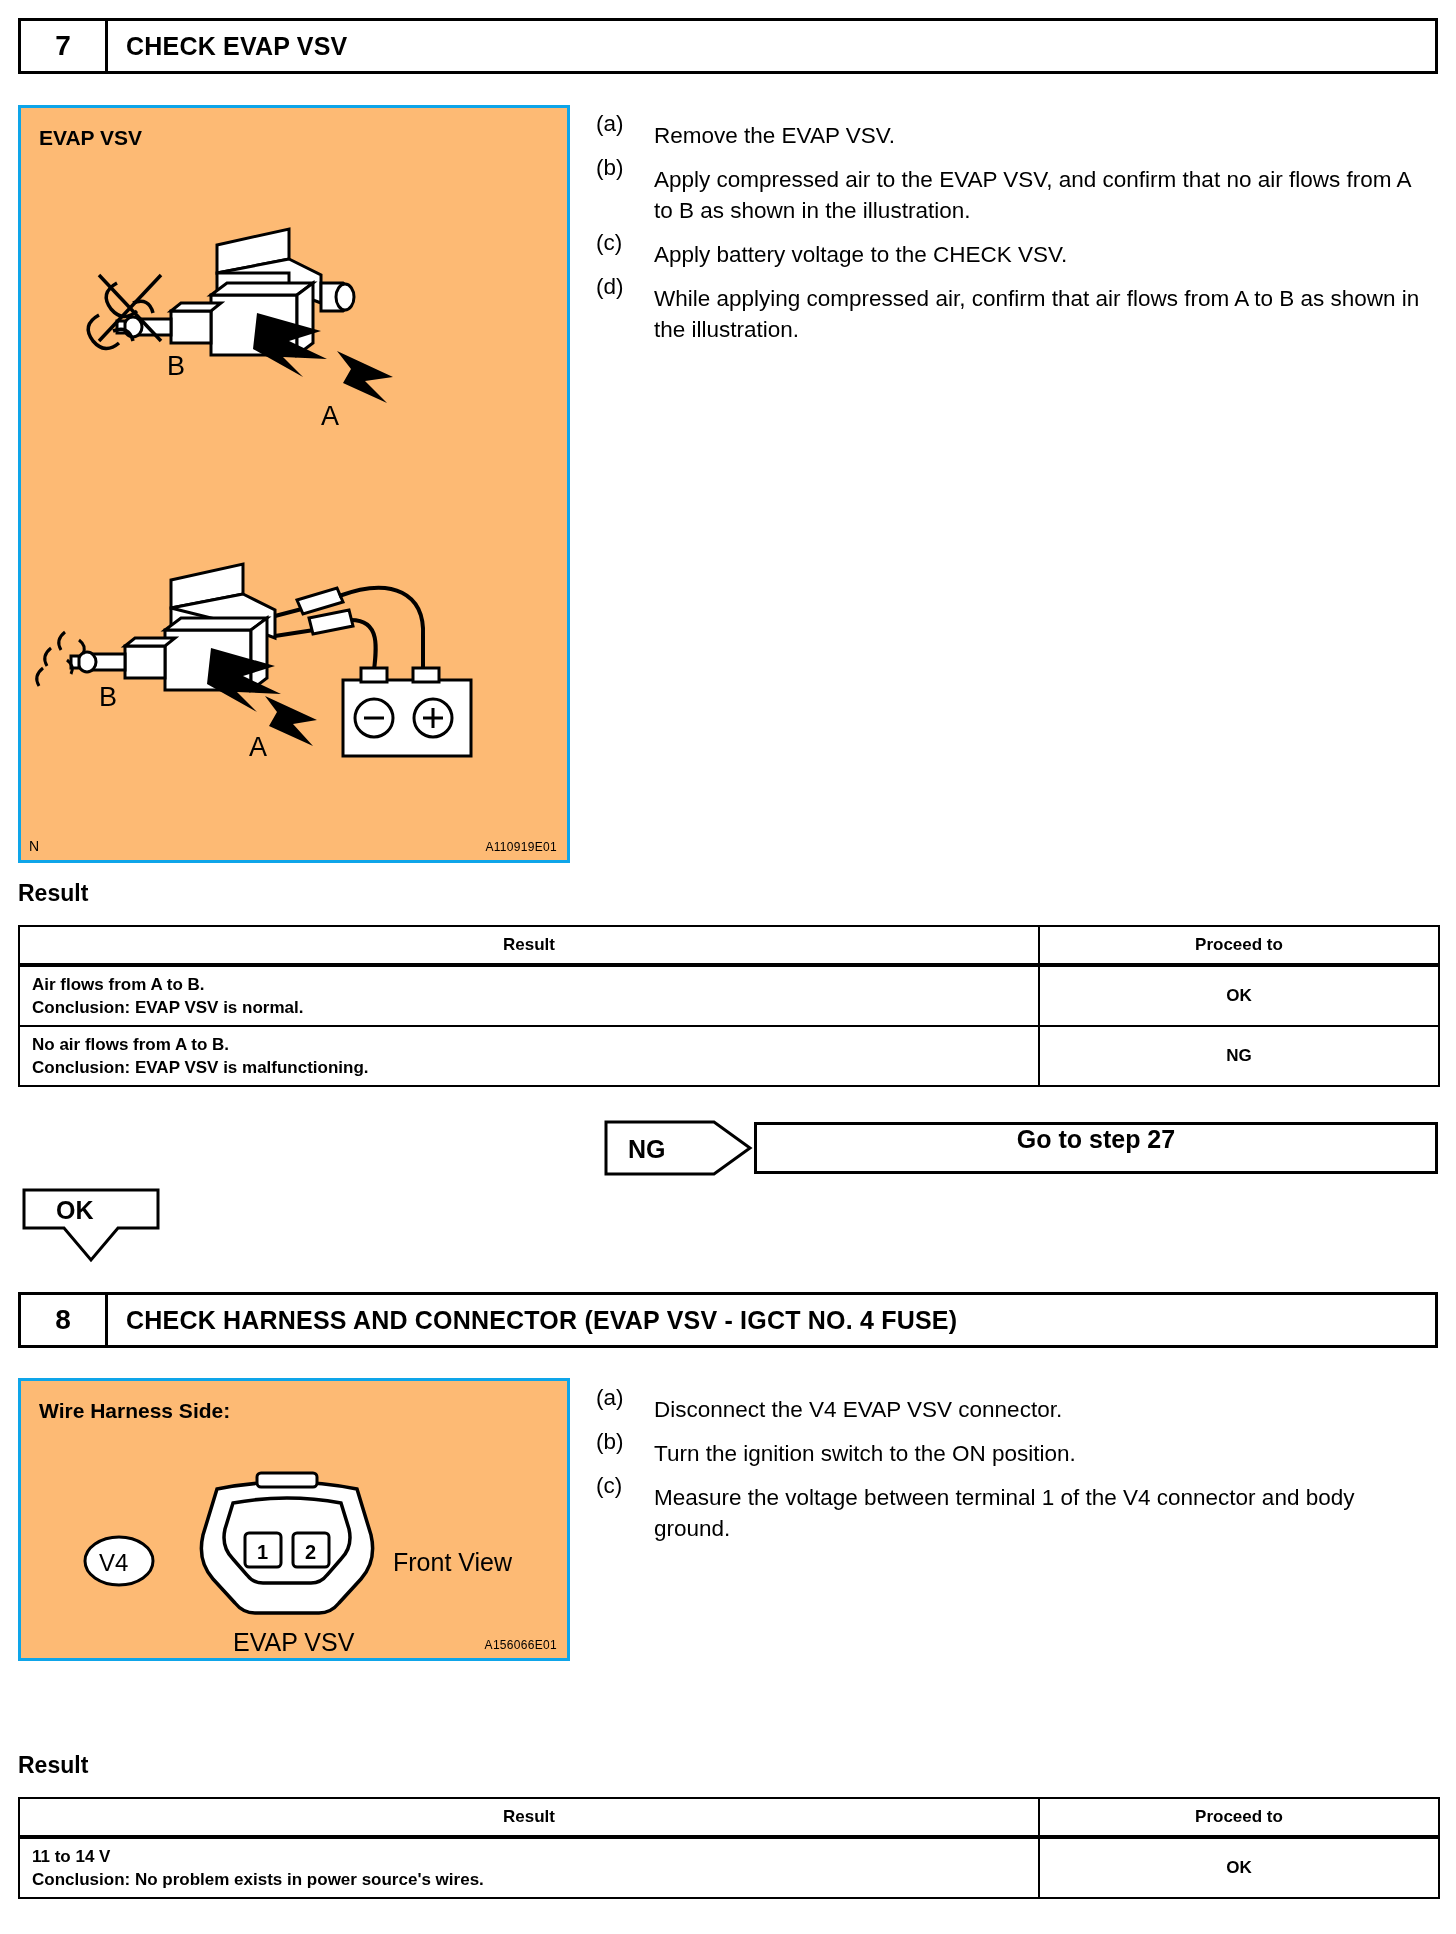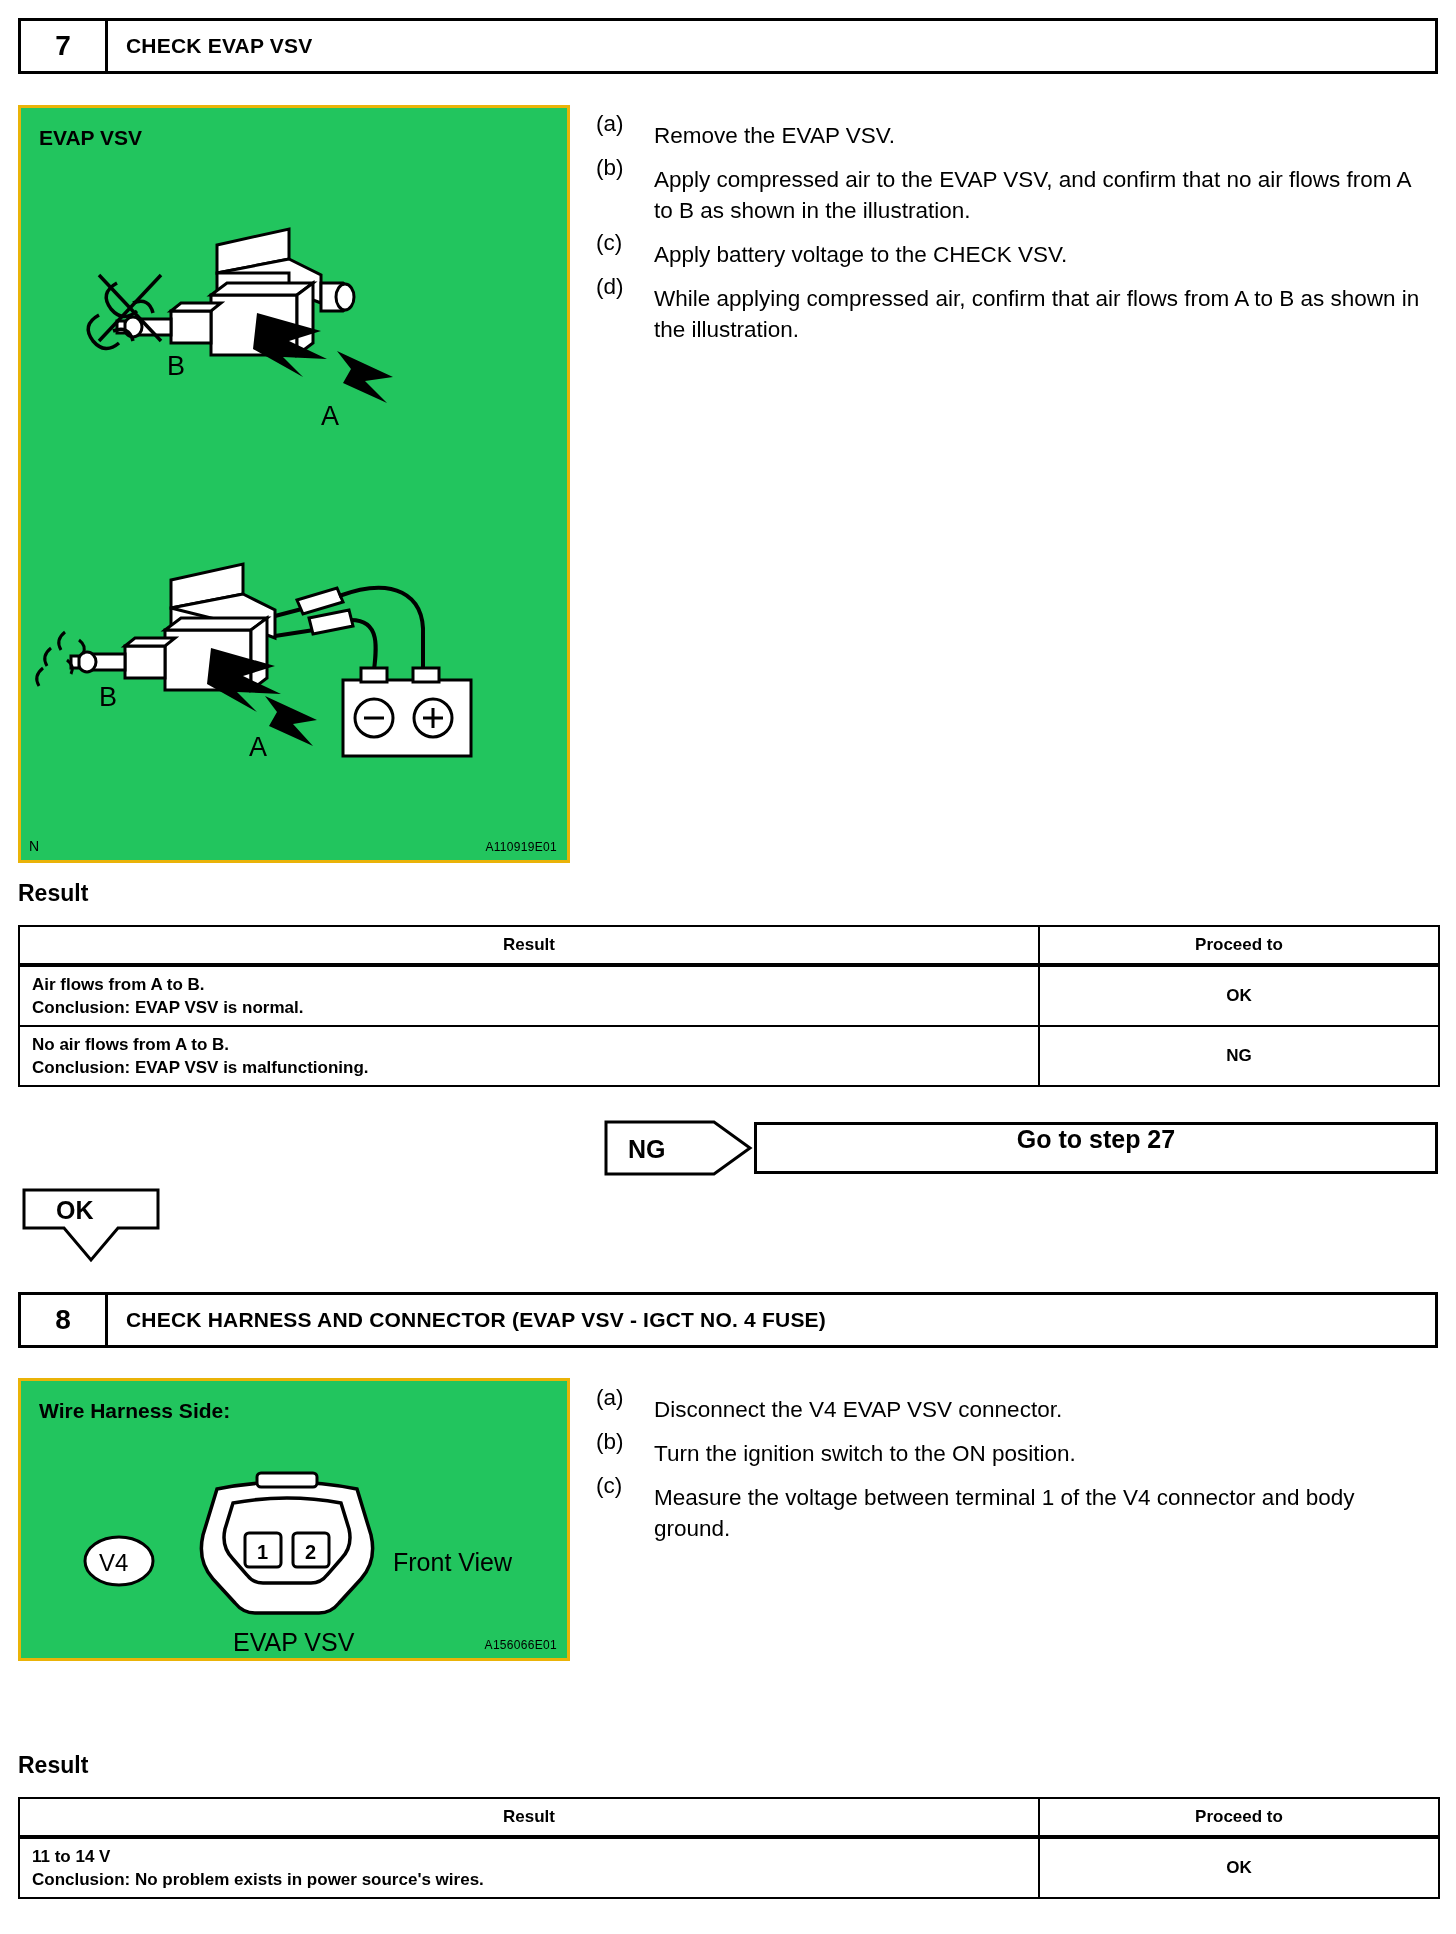--- a/index.html
+++ b/index.html
@@ -39,31 +39,31 @@
     align-items: center;
     justify-content: center;
     font-size: 28px;
     font-weight: bold;
     border-right: 3px solid #000;
   }
   .step-title {
     display: flex;
     align-items: center;
     padding-left: 18px;
-    font-size: 21px;
+    font-size: 25px;
     font-weight: bold;
     letter-spacing: 0.2px;
   }
 
   
   .illus-box {
     position: absolute;
-    border: 3px solid #eab308;
+    border: 3px solid #0ea5e9;
     box-sizing: border-box;
-    background: #22c55e;
+    background: #fdba74;
   }
   .illus-label {
     position: absolute;
     font-size: 21px;
     font-weight: bold;
   }
   .illus-code {
     position: absolute;
     font-size: 12px;
     font-weight: normal;

